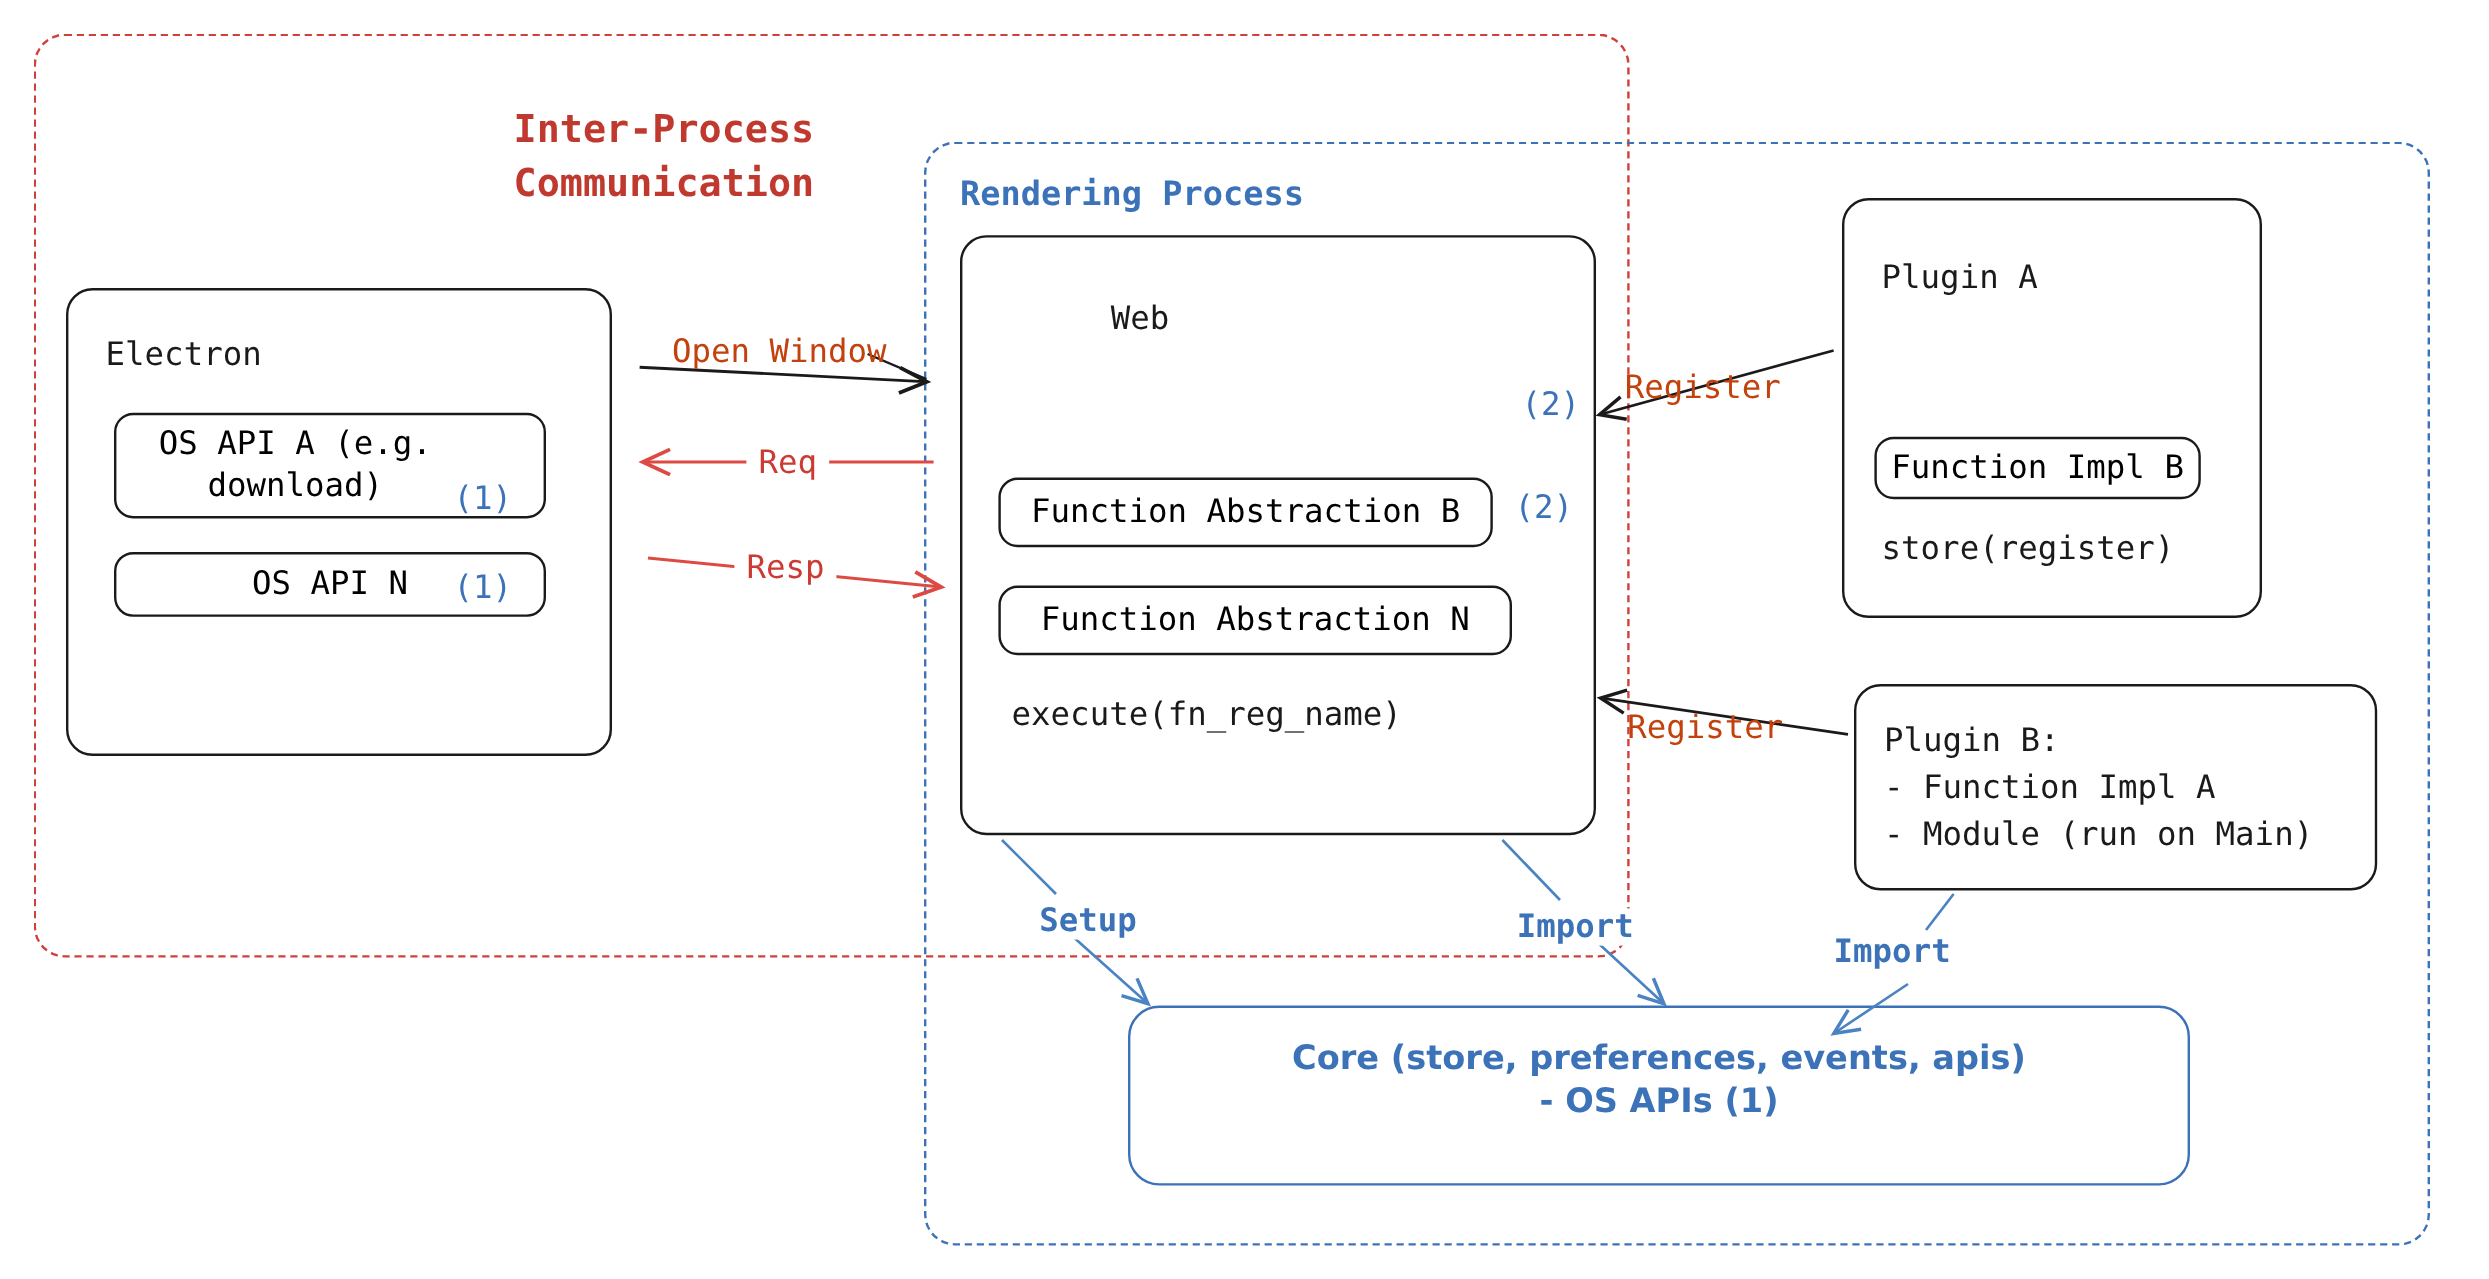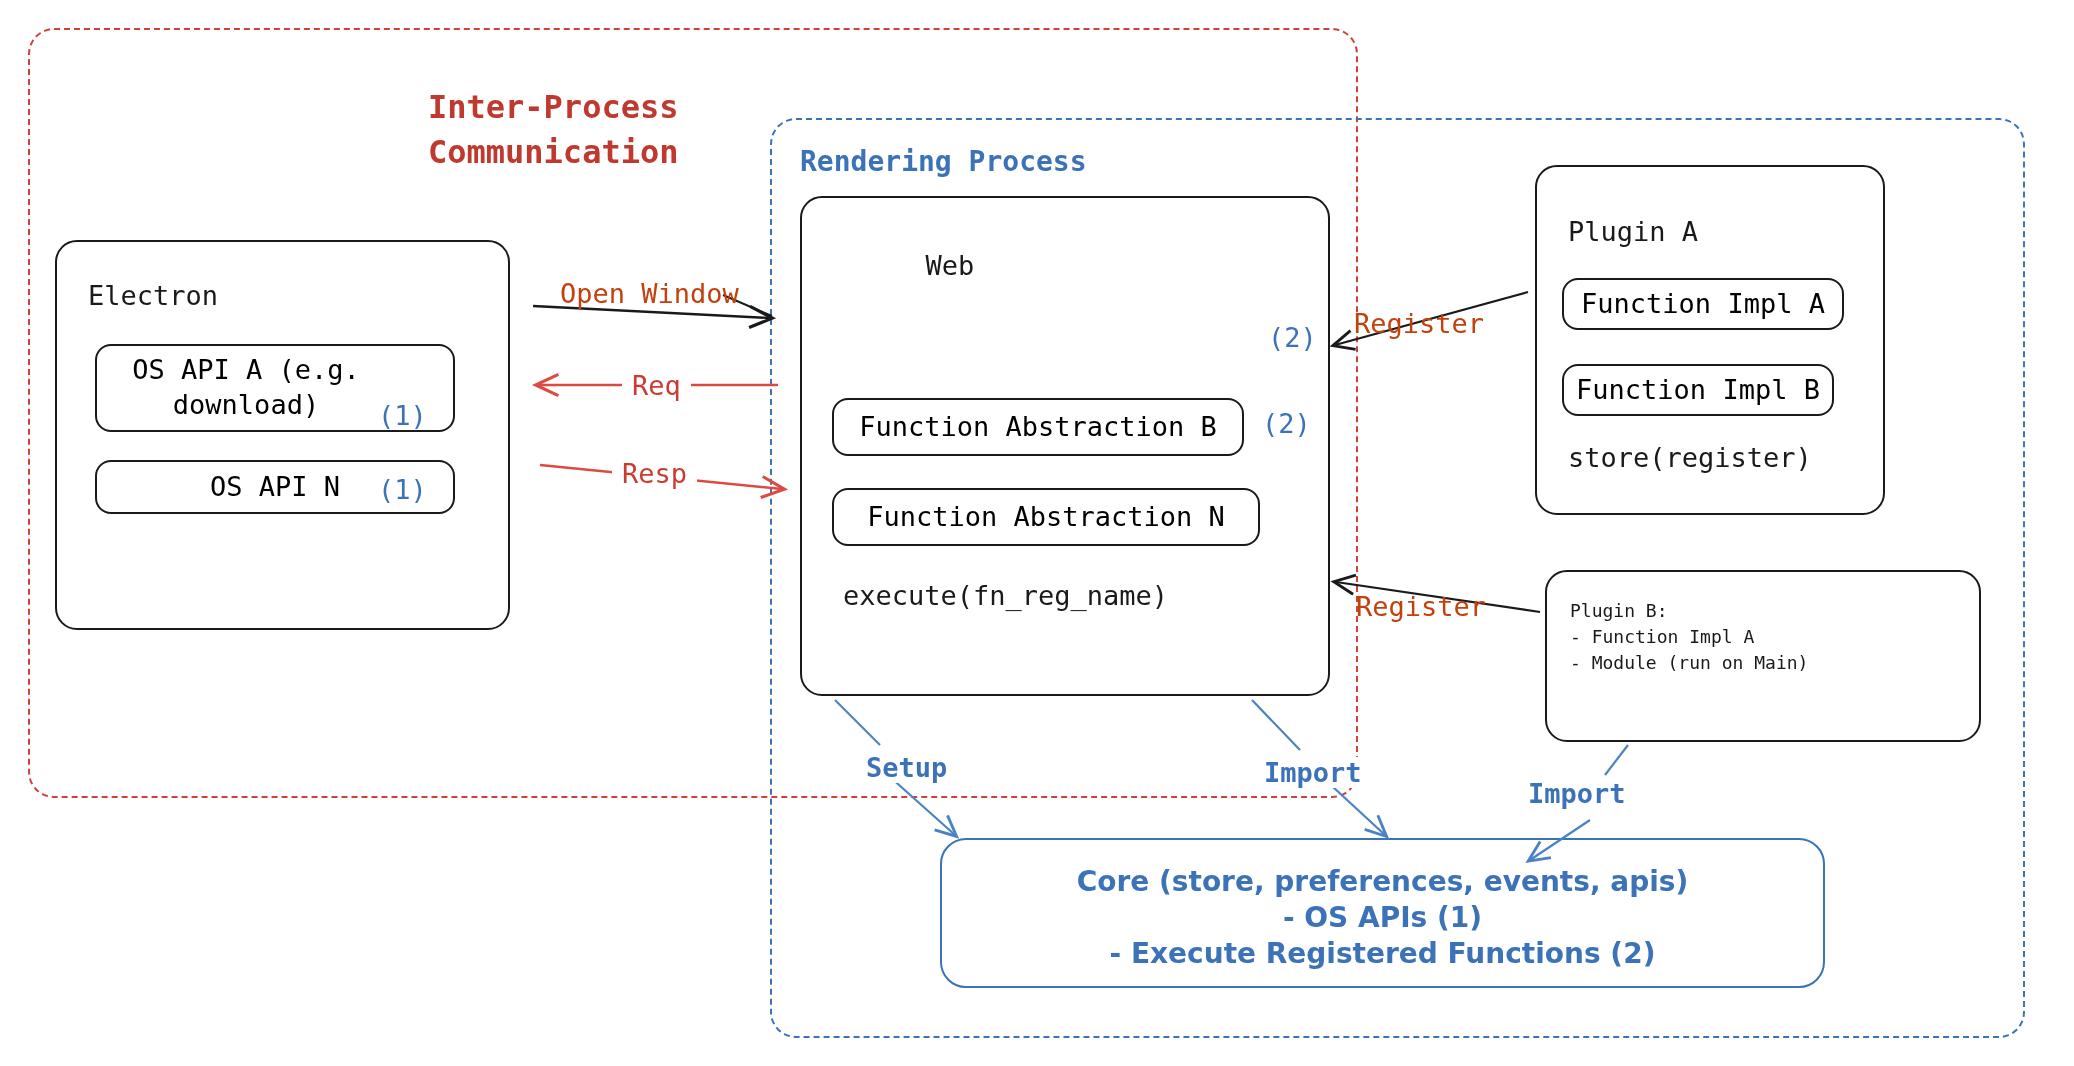--- a/index.html
+++ b/index.html
@@ -101,21 +101,21 @@
     font-weight: bold;
   }
   .grouptitle-blue {
     position: absolute;
     color: #3b72b8;
     font-size: 28px;
     white-space: pre;
     font-weight: bold;
   }
   .bul {
-    font-size: 18px;
+    font-size: 27px;
     line-height: 1.45;
     white-space: pre-line;
   }
 </style>
 </head>
 <body>
 
 <div id="canvas">
 
   <div class="group-red" style="left:28px; top:28px; width:1330px; height:770px;"></div>
@@ -156,41 +156,37 @@
   <div class="node inner center celltext" style="left:832px; top:488px; width:428px; height:58px;">
     <span>Function Abstraction N</span>
   </div>
 
   <div class="boxlabel" style="left:843px; top:580px;">execute(fn_reg_name)</div>
 
   <div class="node" style="left:1535px; top:165px; width:350px; height:350px;"></div>
 
   <div class="boxlabel" style="left:1568px; top:216px;">Plugin A</div>
 
-  <div class="node inner center celltext" style="left:1562px; top:278px; width:282px; height:52px;">
-    <span>Function Impl A</span>
-  </div>
 
   <div class="node inner center celltext" style="left:1562px; top:364px; width:272px; height:52px;">
     <span>Function Impl B</span>
   </div>
 
   <div class="boxlabel" style="left:1568px; top:442px;">store(register)</div>
 
   <div class="node" style="left:1545px; top:570px; width:436px; height:172px;"></div>
 
   <div class="bul" style="position:absolute; left:1570px; top:598px; color:#1a1a1a;">Plugin B:
 - Function Impl A
 - Module (run on Main)</div>
 
   <div class="core-box" style="left:940px; top:838px; width:885px; height:150px;"></div>
 
   <div class="core-text" style="left:940px; top:862px; width:885px;">Core (store, preferences, events, apis)</div>
   <div class="core-text" style="left:940px; top:898px; width:885px;">- OS APIs (1)</div>
-  <div class="core-text" style="left:940px; top:934px; width:885px;">- Execute Registered Functions (2)</div>
 
   <svg class="layer" viewBox="0 0 2074 1066">
     <defs>
       <marker id="ah-black" markerWidth="12" markerHeight="12" refX="9" refY="5" orient="auto" markerUnits="strokeWidth">
         <path d="M0.5,0.6 L10,5 L0.5,9.4" fill="none" stroke="#1a1a1a" stroke-width="1.3"></path>
       </marker>
       <marker id="ah-red" markerWidth="12" markerHeight="12" refX="9" refY="5" orient="auto" markerUnits="strokeWidth">
         <path d="M0.5,0.6 L10,5 L0.5,9.4" fill="none" stroke="#dd4a42" stroke-width="1.3"></path>
       </marker>
       <marker id="ah-blue" markerWidth="12" markerHeight="12" refX="9" refY="5" orient="auto" markerUnits="strokeWidth">

